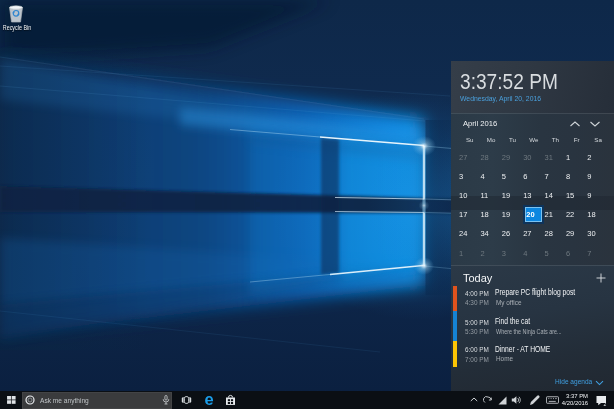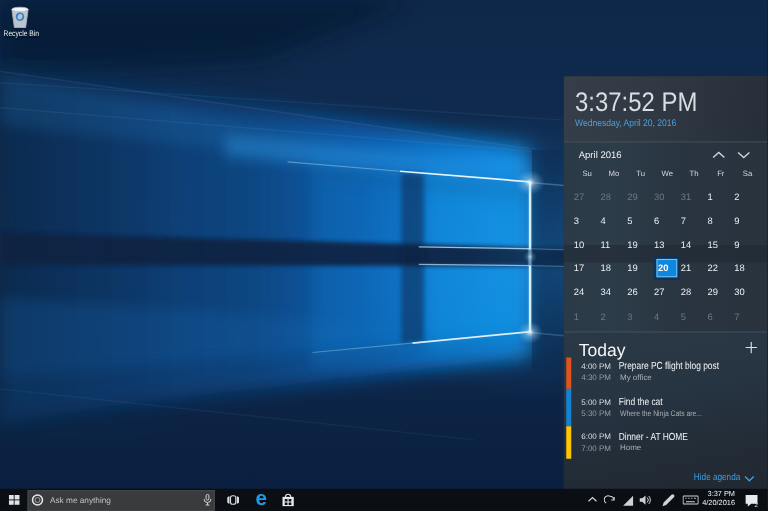--- a/index.html
+++ b/index.html
@@ -192,21 +192,21 @@
       <span class="o">6</span>
       <span class="o">7</span>
   </div>
   <style>
     #calgrid .o { color:#6e787f; }
     #sel { width:17px;height:14.5px;line-height:13px;margin:auto;background:#0d87e0;border:1.5px solid #7cc1ee;outline:2px solid rgba(13,52,92,0.95);color:#fff;font-weight:bold; }
   </style>
 
   <div class="abs" style="left:0;top:203.5px;width:163px;height:1px;background:rgba(255,255,255,0.10)"></div>
 
-  <div class="abs" style="left:12px;top:210.5px;font-size:14px;color:#f4f6f8">Today</div>
+  <div class="abs" style="left:12px;top:210.5px;font-size:11px;color:#f4f6f8">Today</div>
   <svg class="abs" style="left:145px;top:211.5px" width="10" height="10" viewBox="0 0 10 10">
       <path d="M5 0.5 V9.5 M0.5 5 H9.5" stroke="#dfe3e6" stroke-width="0.9"></path>
     </svg>
 
   <div class="abs" style="left:1.5px;top:224.5px;width:4px;height:25.5px;background:#e1531d"></div>
   <div class="abs" style="left:1.5px;top:250px;width:4px;height:30px;background:#1583d4"></div>
   <div class="abs" style="left:1.5px;top:280px;width:4px;height:25.5px;background:#fdc504"></div>
 
   <div class="abs" style="left:14px;top:228.5px;font-size:6.4px;color:#dcdfe2">4:00 PM</div>
   <div class="abs" style="left:14px;top:238px;font-size:6.4px;color:#959ca3">4:30 PM</div>

